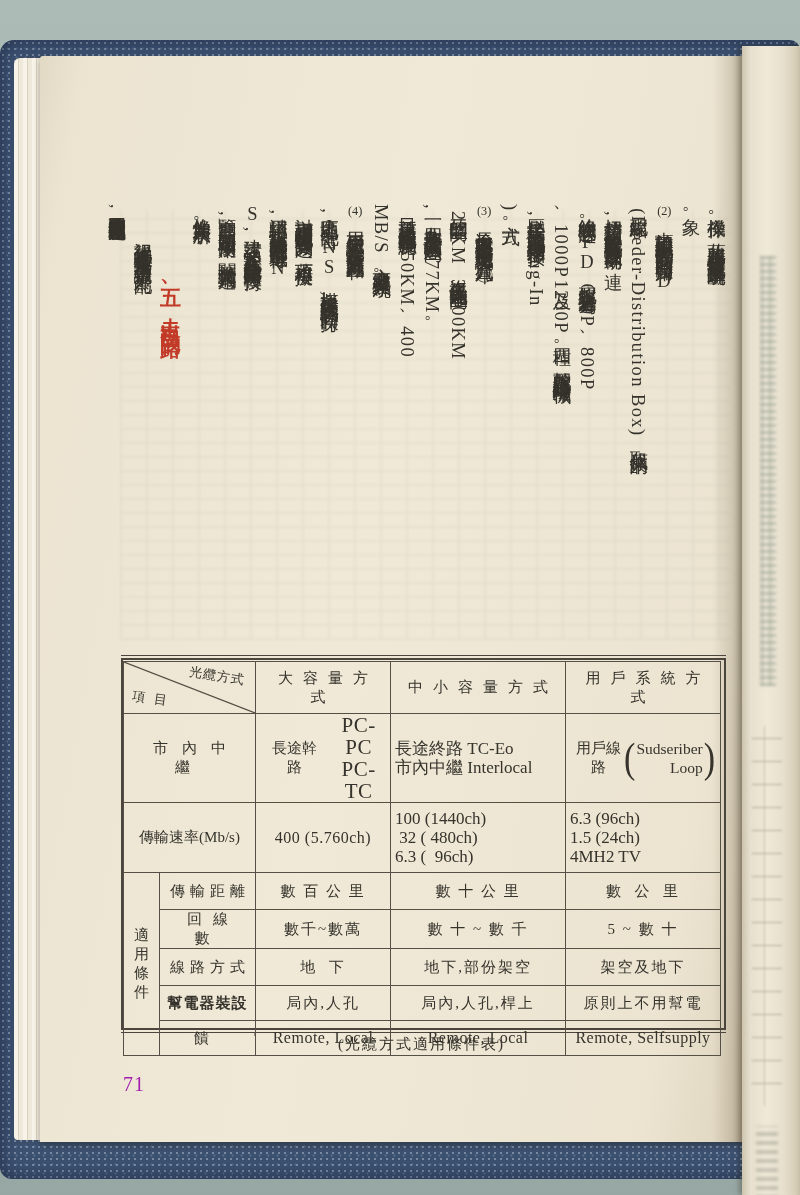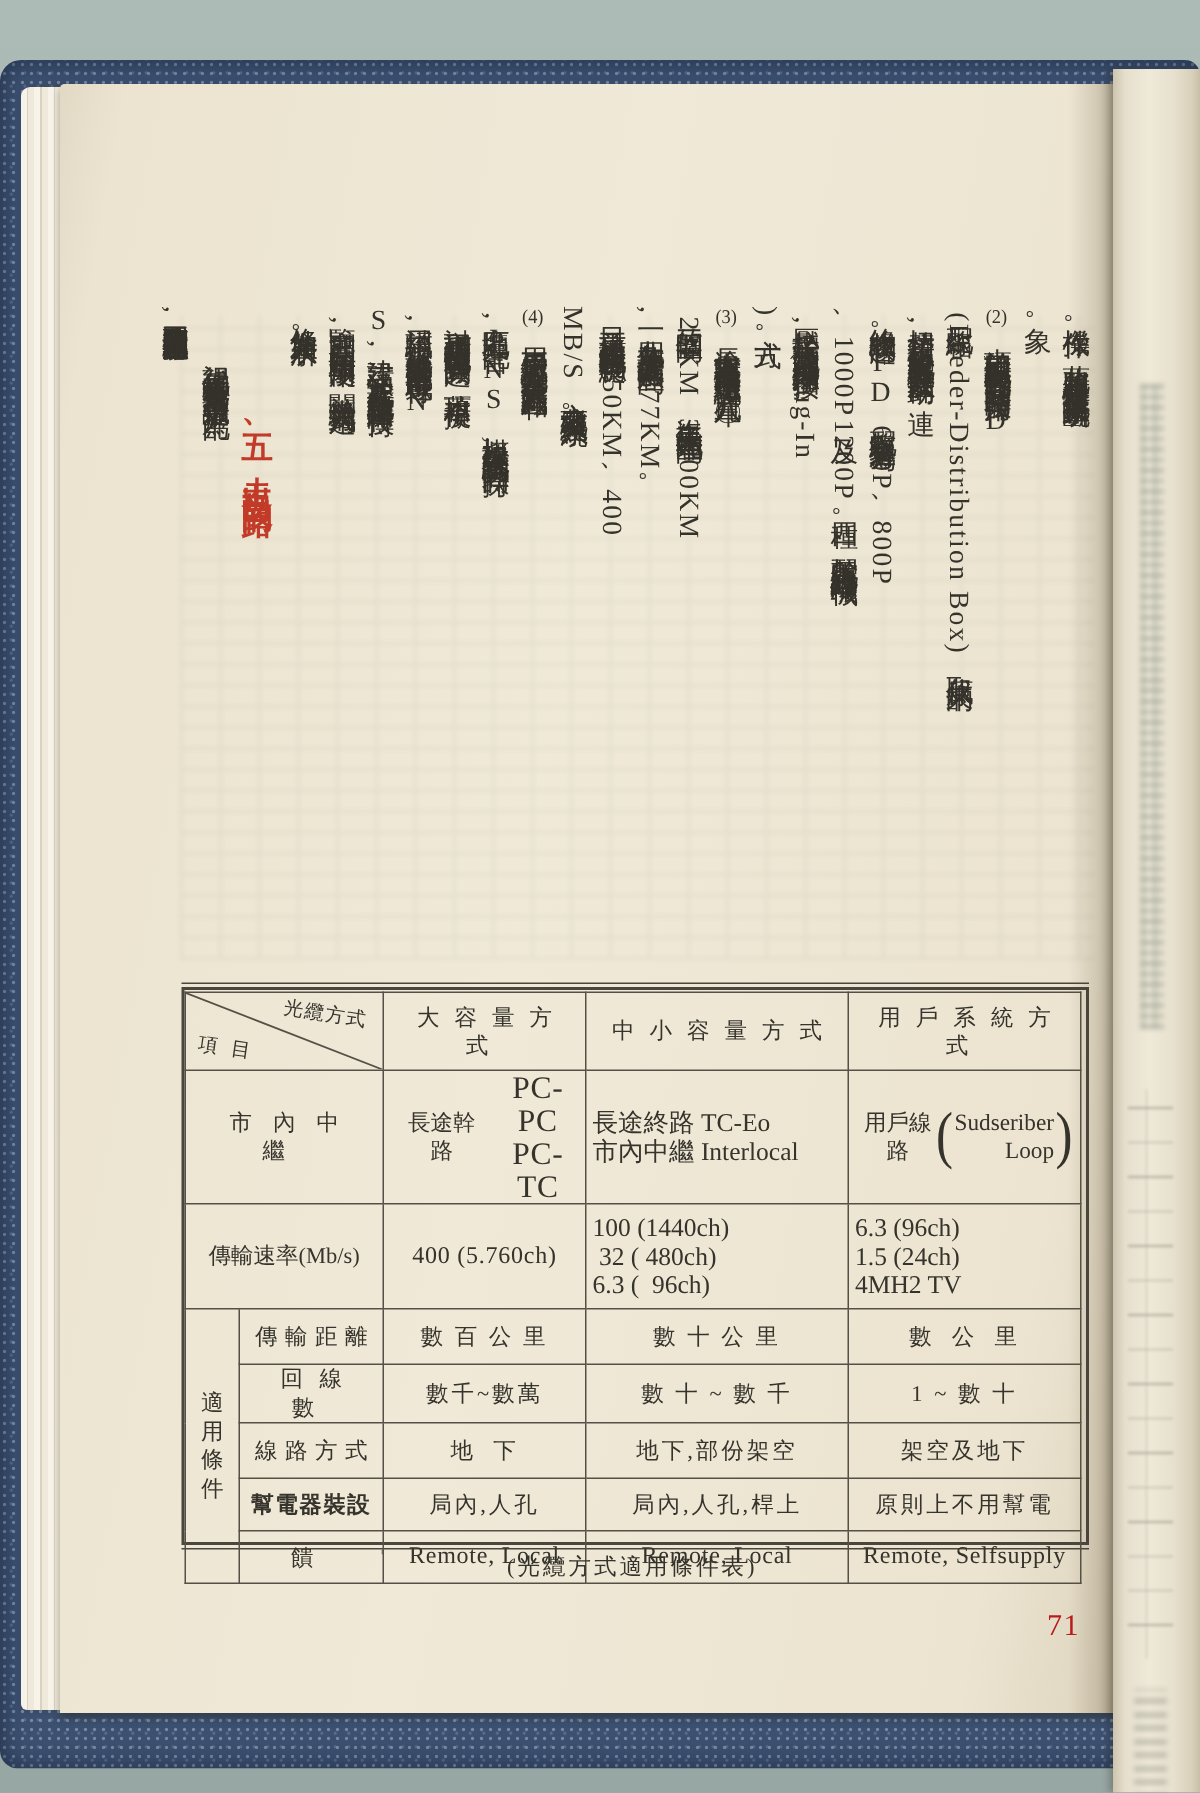--- a/index.html
+++ b/index.html
@@ -97,22 +97,22 @@
   .scope-c3{display:flex;align-items:center;justify-content:flex-start;padding-left:4px;}
   .bigparen{font-size:34px;font-weight:400;line-height:1;transform:scaleY(1.25);padding:0 1px;color:#35332c;}
   .subloop div{text-align:right;line-height:19px;font-size:15.5px;}
   .condlab{display:flex;flex-direction:column;justify-content:space-around;align-items:center;height:100%;}
   .condlab span{display:block;}
   .val{letter-spacing:2px;white-space:pre;}
   .vallat{font-size:16px;letter-spacing:.5px;white-space:pre;}
   
   .caption{position:absolute;left:123px;top:1035px;width:597px;text-align:center;
            font-size:15px;letter-spacing:2px;color:#35332c;}
-  .pagenum{position:absolute;left:123px;top:1073px;width:597px;text-align:right;
-           font-size:20px;color:#b91c1c;letter-spacing:1px;}
+  .pagenum{position:absolute;left:123px;top:1073px;width:597px;text-align:left;
+           font-size:20px;color:#a21caf;letter-spacing:1px;}
   
   .bleed{position:absolute;left:120px;top:210px;width:610px;height:430px;opacity:.06;filter:blur(1.5px);
          background:repeating-linear-gradient(90deg,#4a5a50 0 2px,transparent 2px 26px),
                     repeating-linear-gradient(0deg,#4a5a50 0 2px,transparent 2px 14px);}
 </style>
 </head>
 <body>
 
 <div class="cover"></div>
 <div class="page-stack"></div>
@@ -227,21 +227,21 @@
     </td>
     <td class="lbl-sub4">傳輸距離</td>
     <td class="val">數 百 公 里</td>
     <td class="val">數 十 公 里</td>
     <td class="val">數  公  里</td>
   </tr>
   <tr style="height:37px">
     <td class="lbl-sub3">回線數</td>
     <td class="val">數千~數萬</td>
     <td class="val">數 十 ~ 數 千</td>
-    <td class="val">1 ~ 數 十</td>
+    <td class="val">5 ~ 數 十</td>
   </tr>
   <tr style="height:37px">
     <td class="lbl-sub4">線路方式</td>
     <td class="val">地  下</td>
     <td class="val">地下,部份架空</td>
     <td class="val">架空及地下</td>
   </tr>
   <tr style="height:35px">
     <td class="lbl-sub5">幫電器裝設</td>
     <td class="val">局內,人孔</td>

